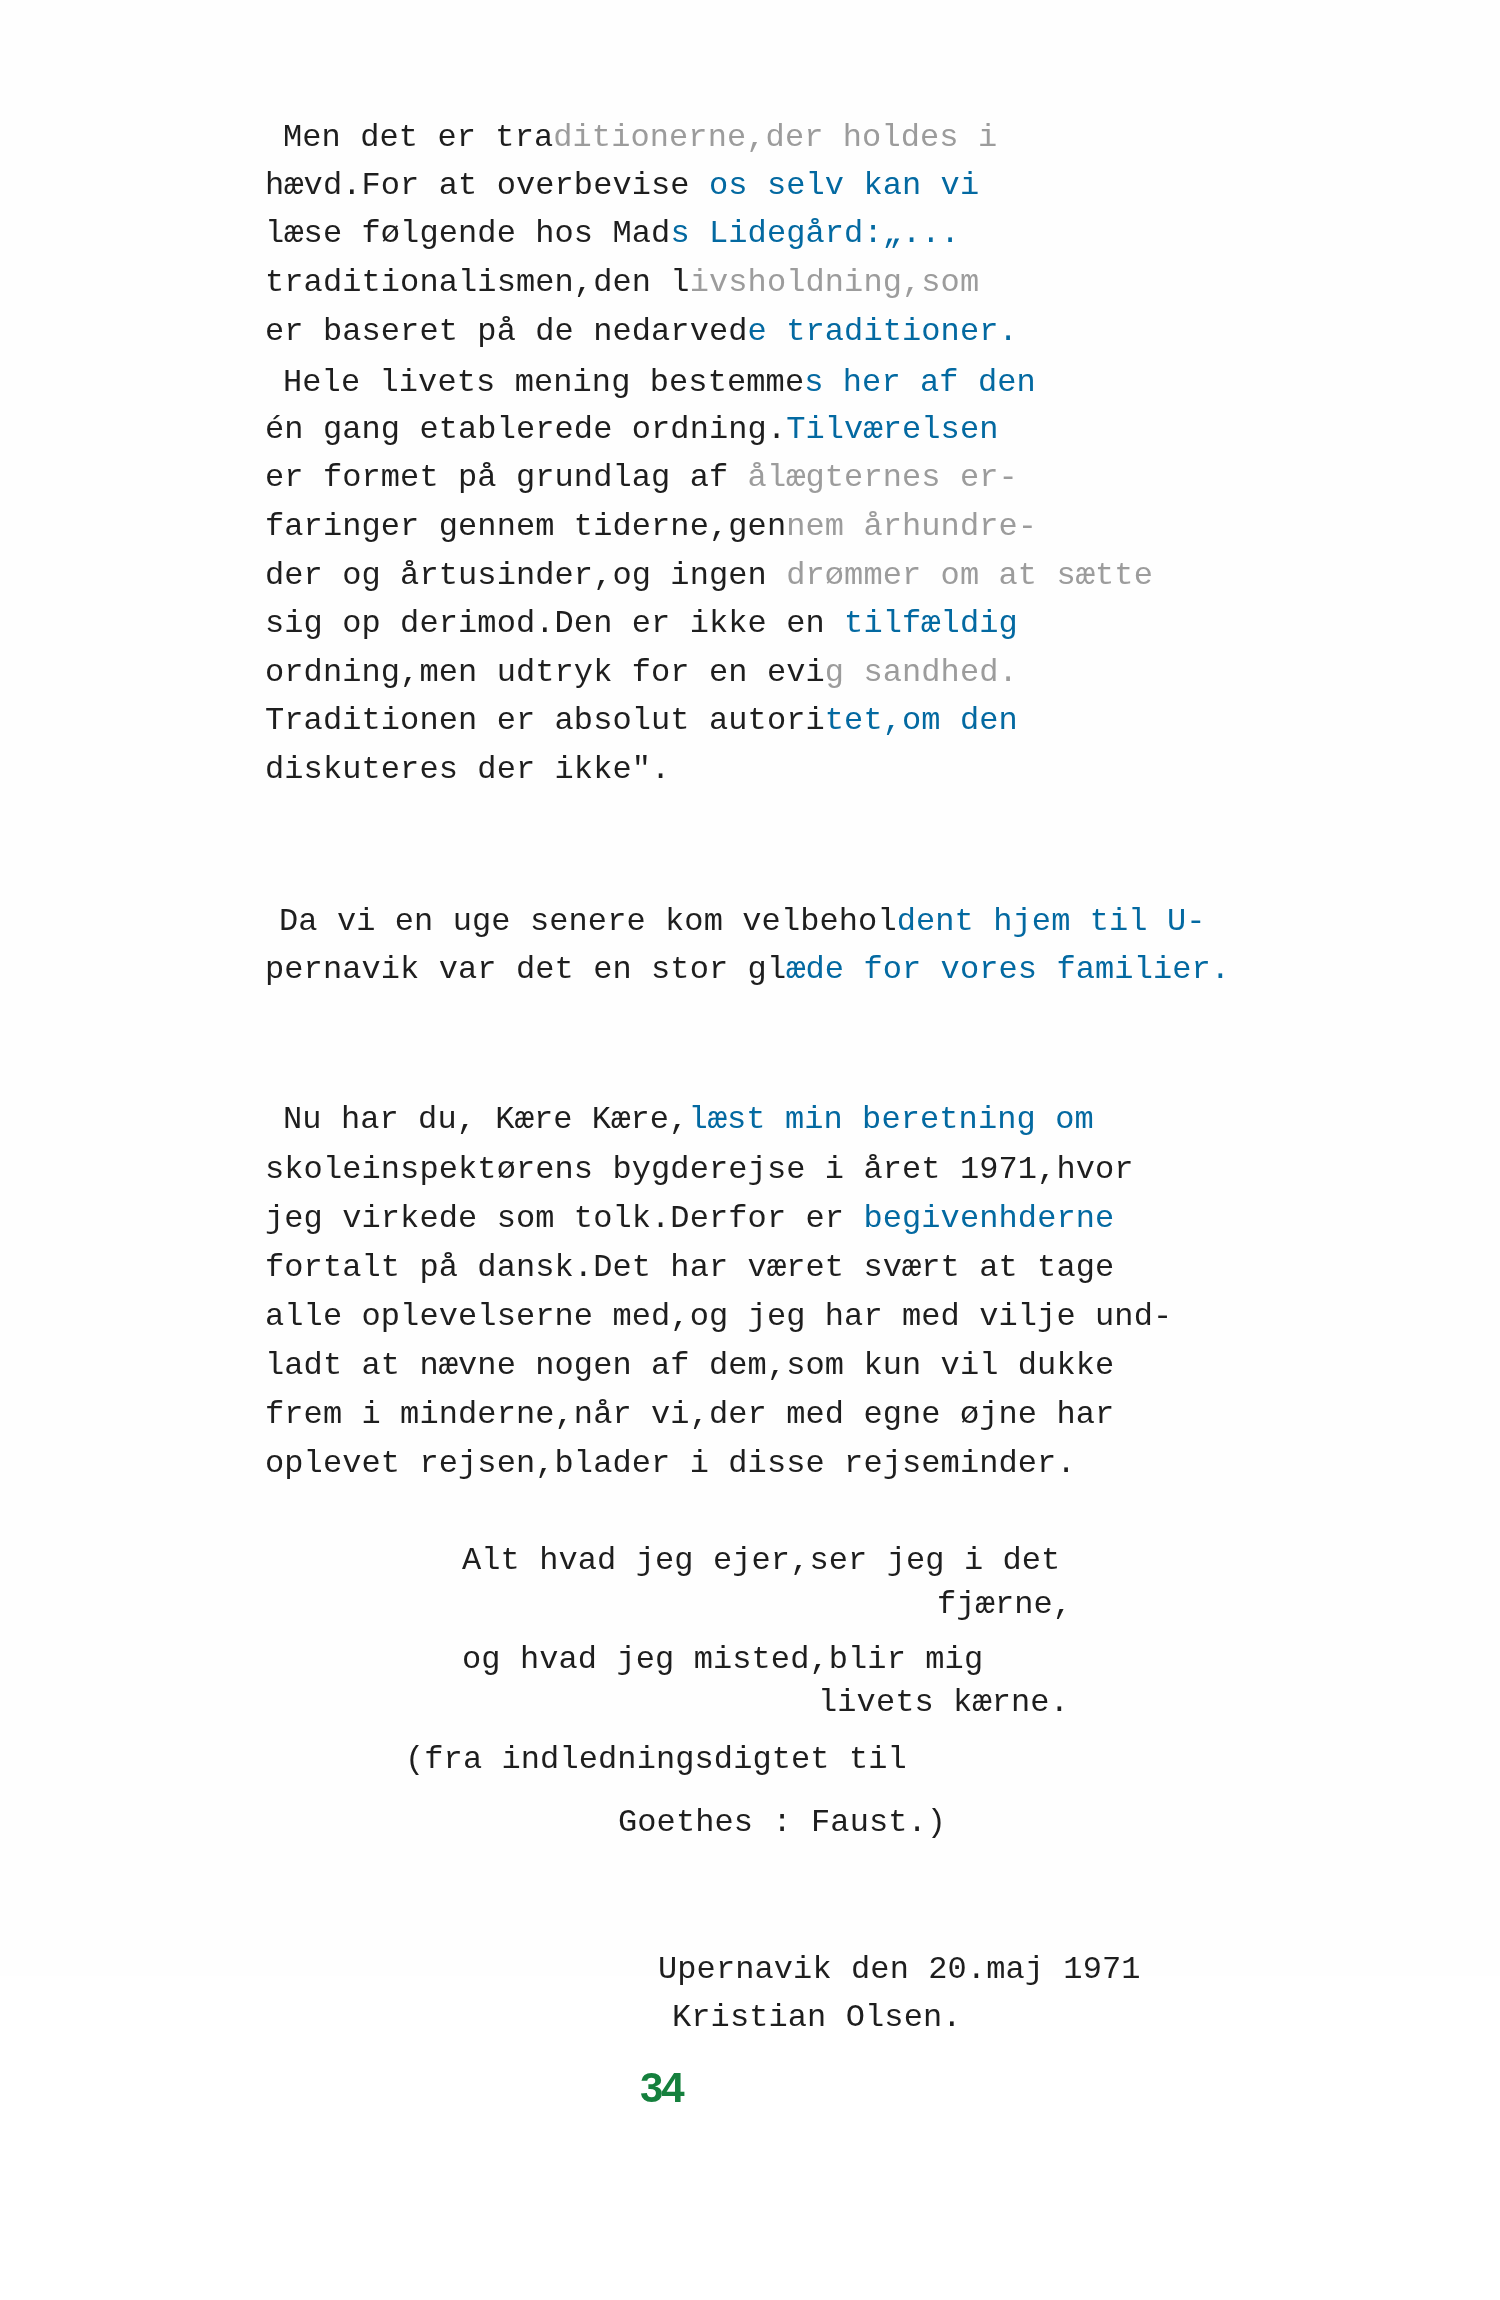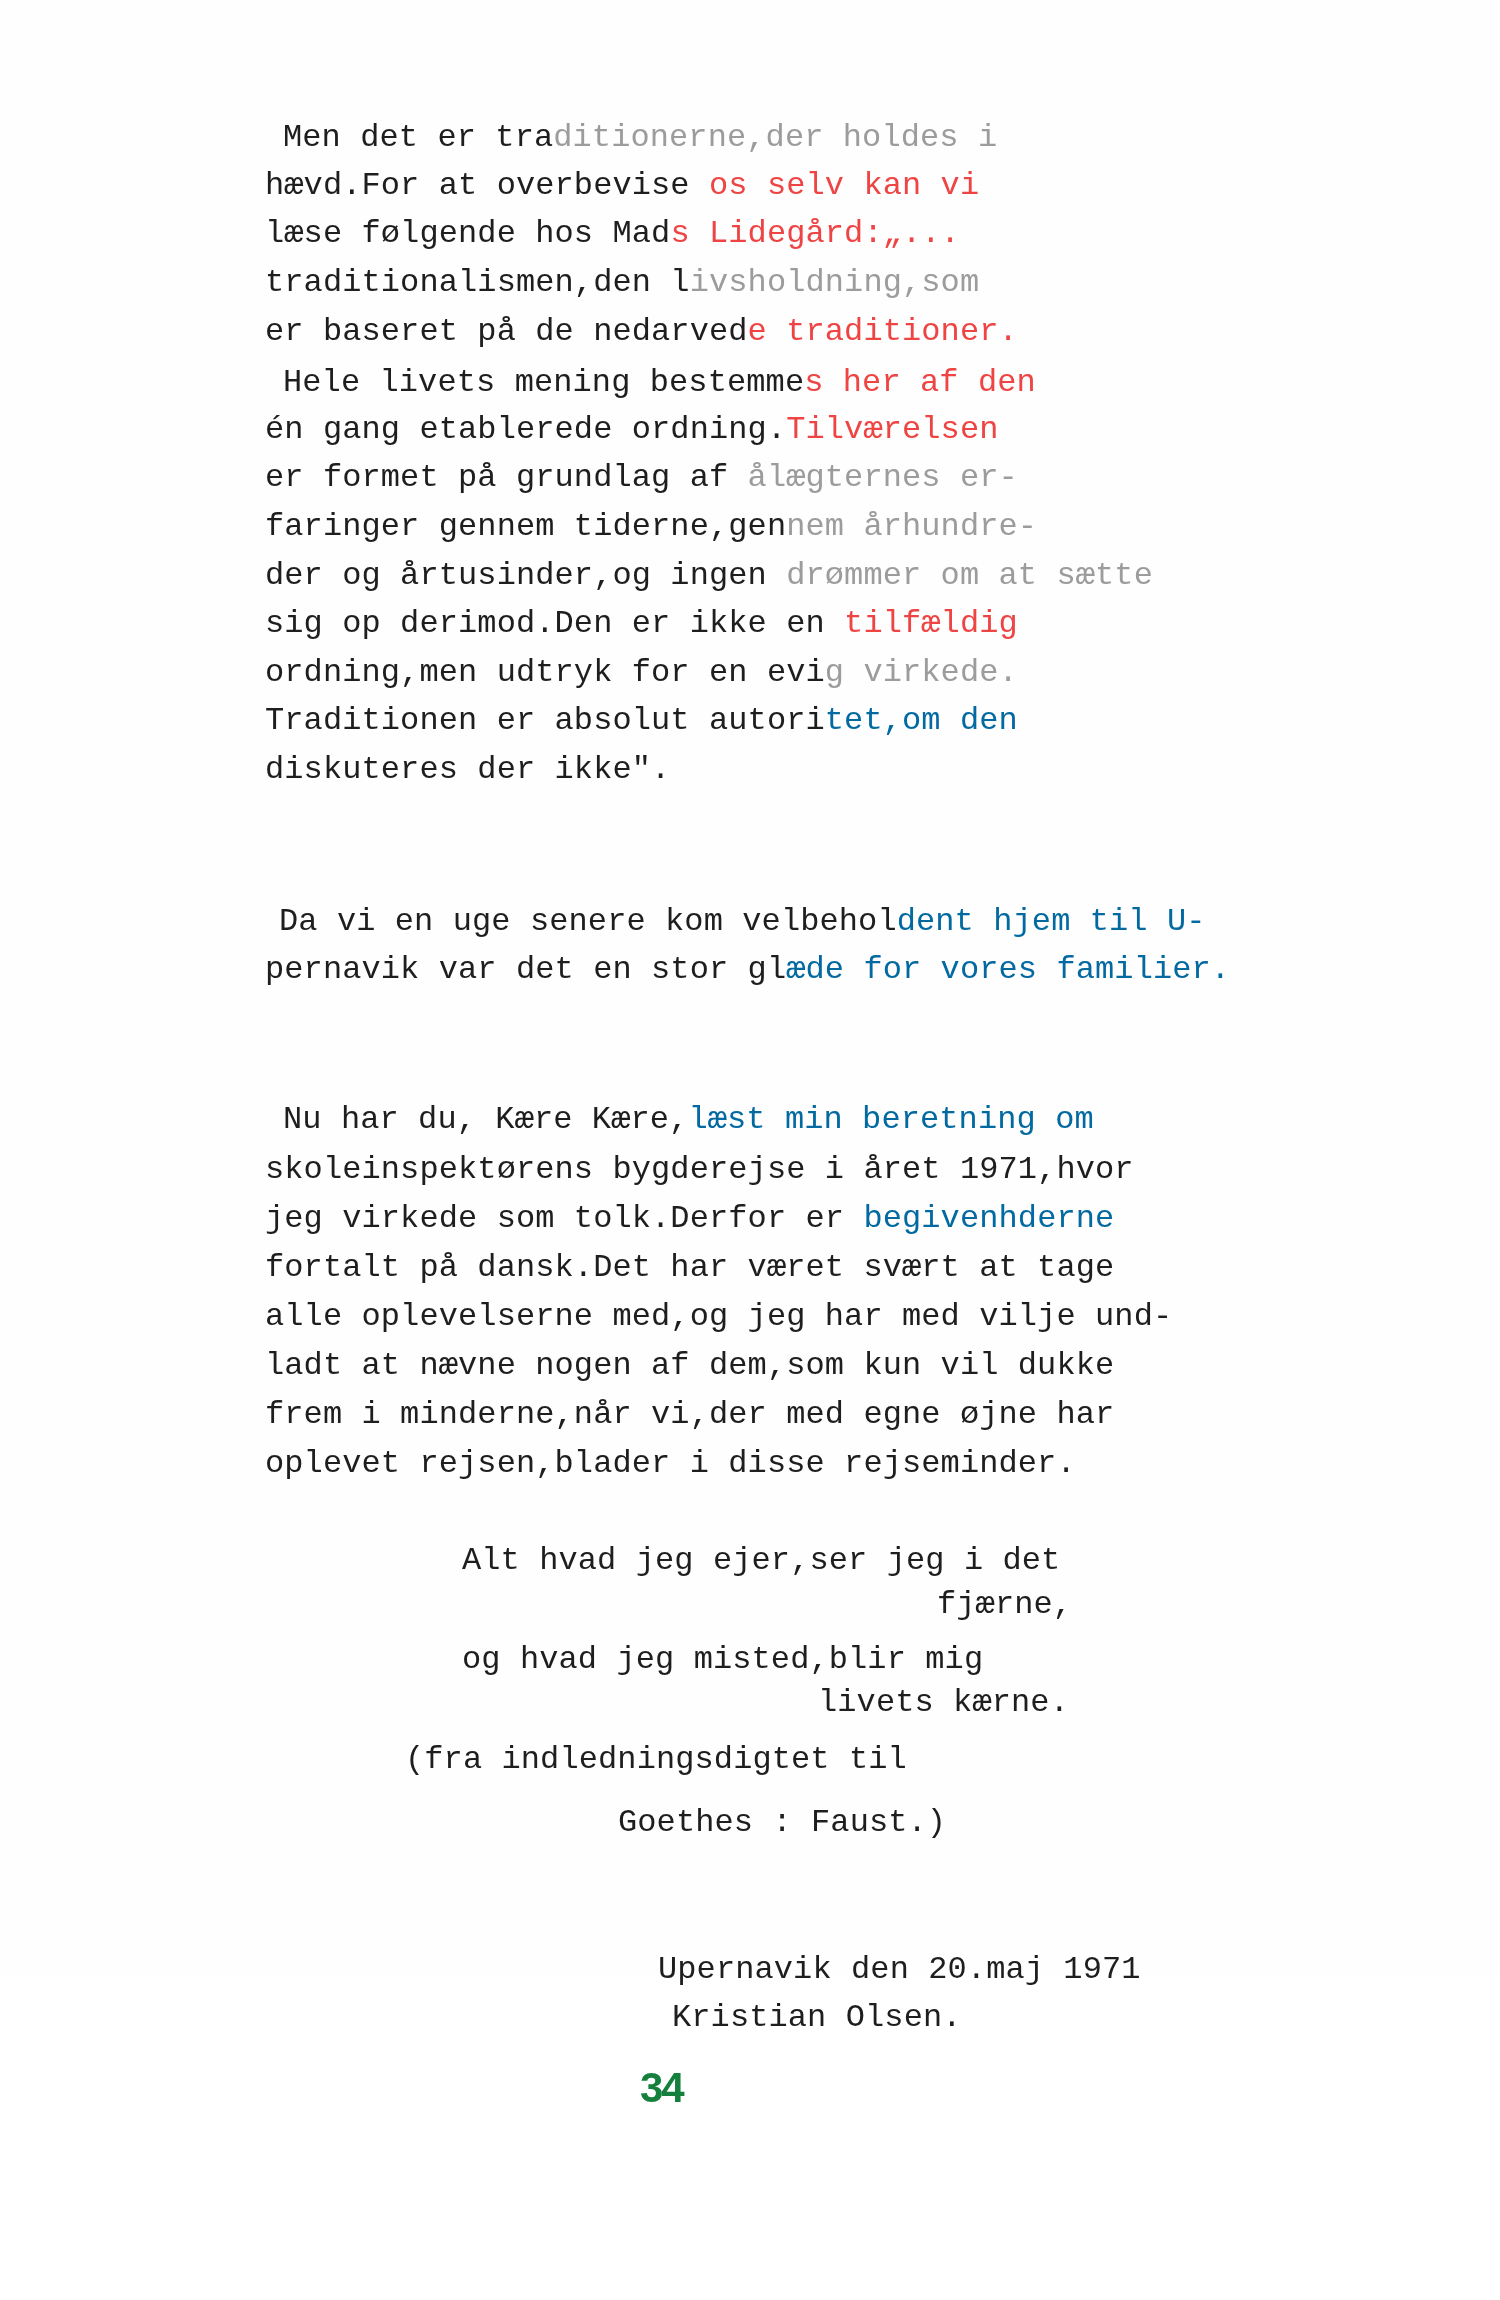--- a/index.html
+++ b/index.html
@@ -9,21 +9,21 @@
     position: absolute;
     font-family: "Liberation Mono", "DejaVu Sans Mono", monospace;
     font-size: 32px;
     line-height: 40px;
     color: #1e1e1e;
     white-space: pre;
     letter-spacing: 0.1px;
   }
   .ln .f1 { color: #0369a1; }
   .ln .f2 { color: #9c9c9c; }
-  .ln .f3 { color: #ef4444; }
+  .ln .f3 { color: #0369a1; }
   .pagenum {
     position: absolute;
     left: 640px;
     top: 2066px;
     font-family: "Liberation Sans", "DejaVu Sans", sans-serif;
     font-weight: bold;
     font-size: 42px;
     line-height: 44px;
     color: #15803d;
     letter-spacing: -2px;
@@ -39,21 +39,21 @@
     <div class="ln" style="left:265px;top:166px"><span>hævd.For at overbevise</span><span class="f3"> os selv kan vi</span></div>
     <div class="ln" style="left:265px;top:214px"><span>læse følgende hos Mad</span><span class="f3">s Lidegård:„...</span></div>
     <div class="ln" style="left:265px;top:263px"><span>traditionalismen,den l</span><span class="f2">ivsholdning,som</span></div>
     <div class="ln" style="left:265px;top:312px"><span>er baseret på de nedarved</span><span class="f3">e traditioner.</span></div>
     <div class="ln" style="left:283px;top:363px"><span>Hele livets mening bestemme</span><span class="f3">s her af den</span></div>
     <div class="ln" style="left:265px;top:410px"><span>én gang etablerede ordning.</span><span class="f3">Tilværelsen</span></div>
     <div class="ln" style="left:265px;top:458px"><span>er formet på grundlag af </span><span class="f2">ålægternes er-</span></div>
     <div class="ln" style="left:265px;top:507px"><span>faringer gennem tiderne,gen</span><span class="f2">nem århundre-</span></div>
     <div class="ln" style="left:265px;top:556px"><span>der og årtusinder,og ingen </span><span class="f2">drømmer om at sætte</span></div>
     <div class="ln" style="left:265px;top:604px"><span>sig op derimod.Den er ikke en </span><span class="f3">tilfældig</span></div>
-    <div class="ln" style="left:265px;top:653px"><span>ordning,men udtryk for en evi</span><span class="f2">g virkede.</span></div>
+    <div class="ln" style="left:265px;top:653px"><span>ordning,men udtryk for en evi</span><span class="f2">g sandhed.</span></div>
     <div class="ln" style="left:265px;top:701px"><span>Traditionen er absolut autori</span><span class="f1">tet,om den</span></div>
     <div class="ln" style="left:265px;top:750px"><span>diskuteres der ikke".</span><span class="f2"></span></div>
   </div>
 
   <div>
     <div class="ln" style="left:279px;top:902px"><span>Da vi en uge senere kom velbehol</span><span class="f1">dent hjem til U-</span></div>
     <div class="ln" style="left:265px;top:950px"><span>pernavik var det en stor gl</span><span class="f1">æde for vores familier.</span></div>
   </div>
 
   <div>

